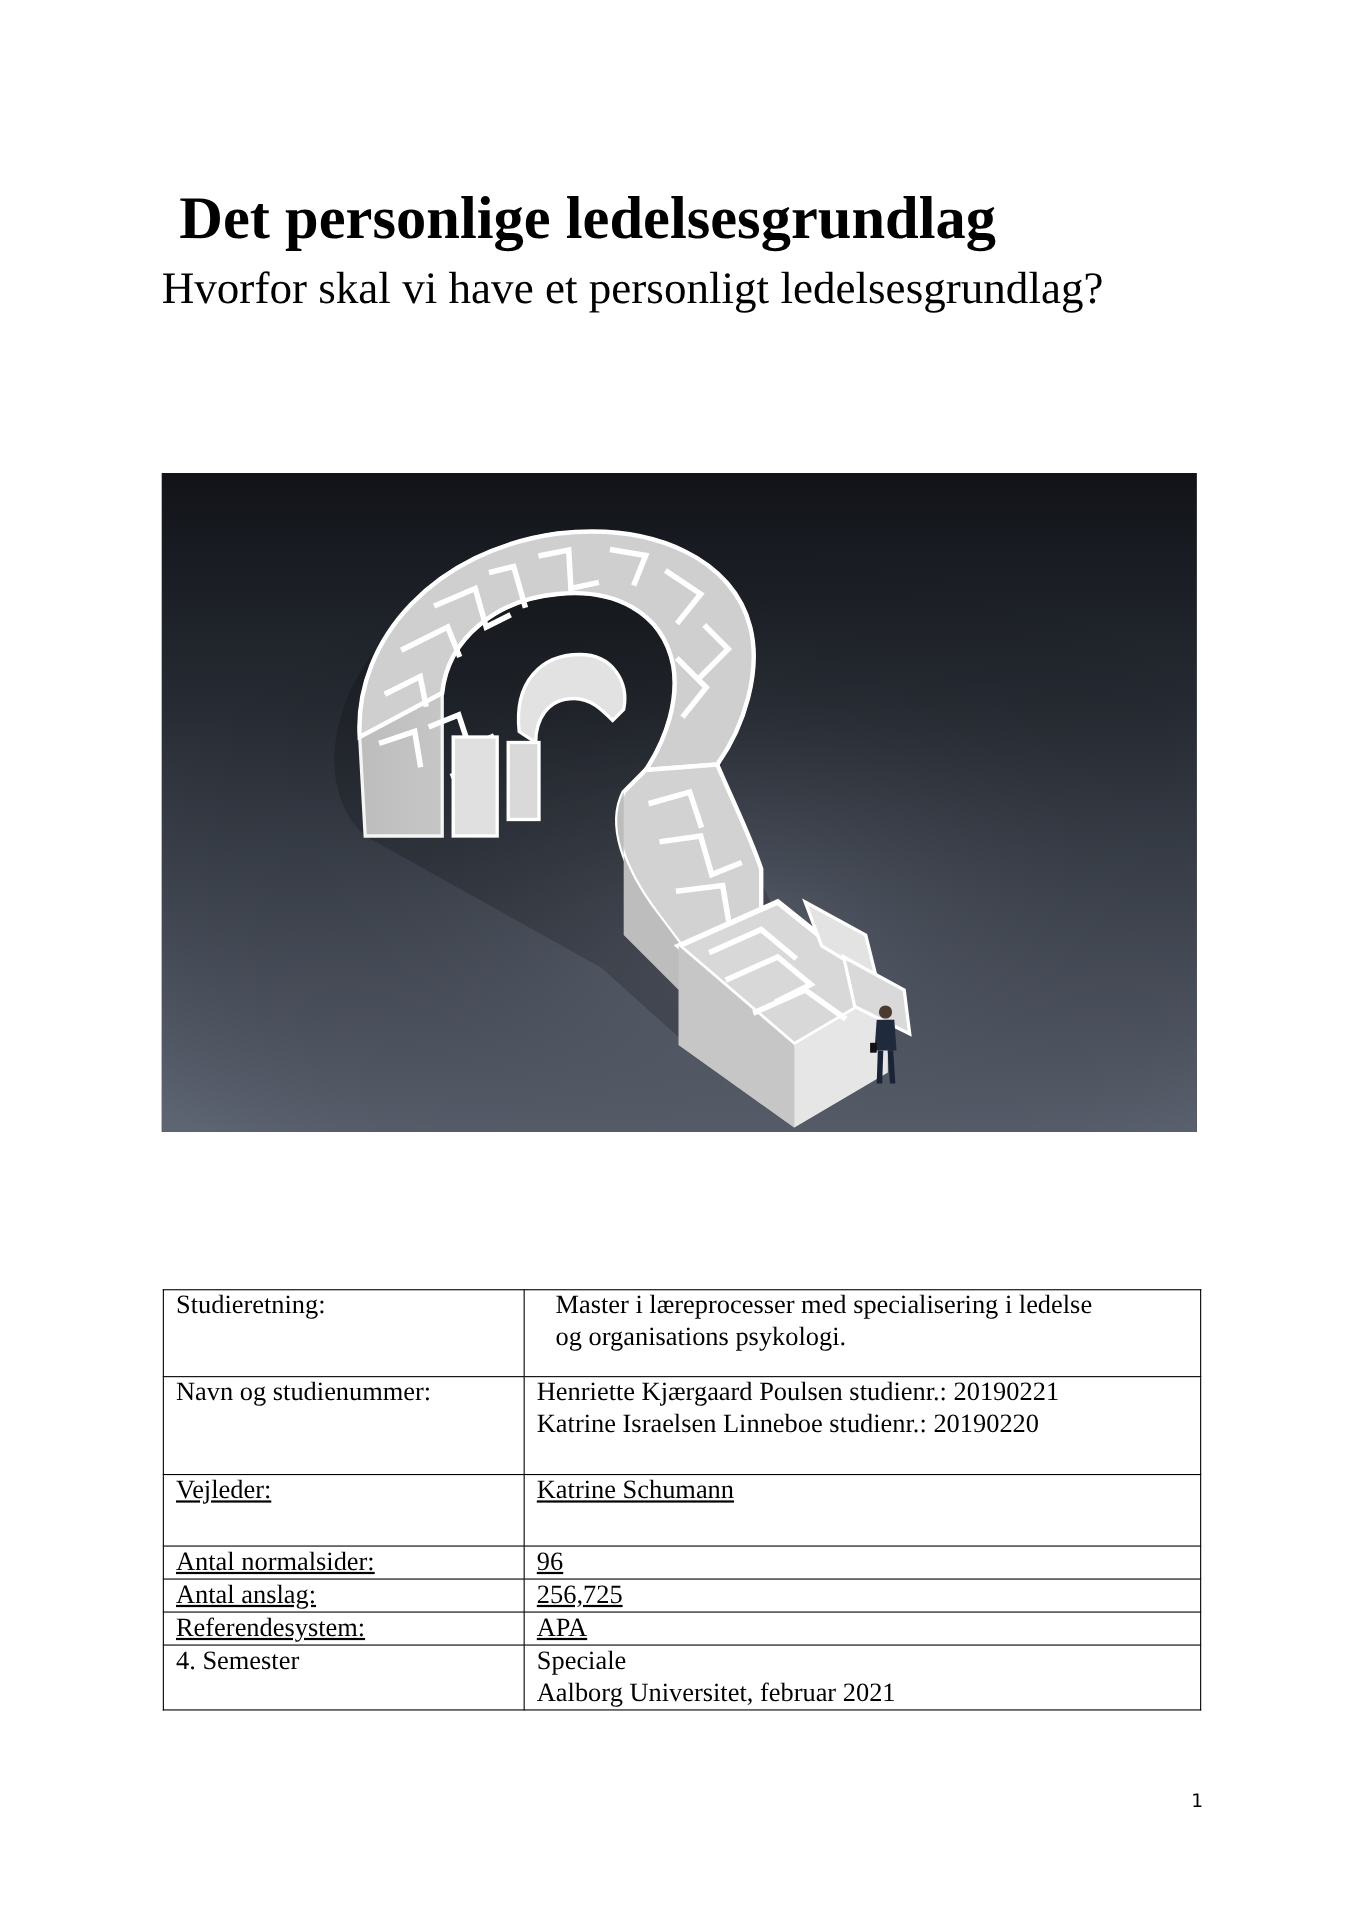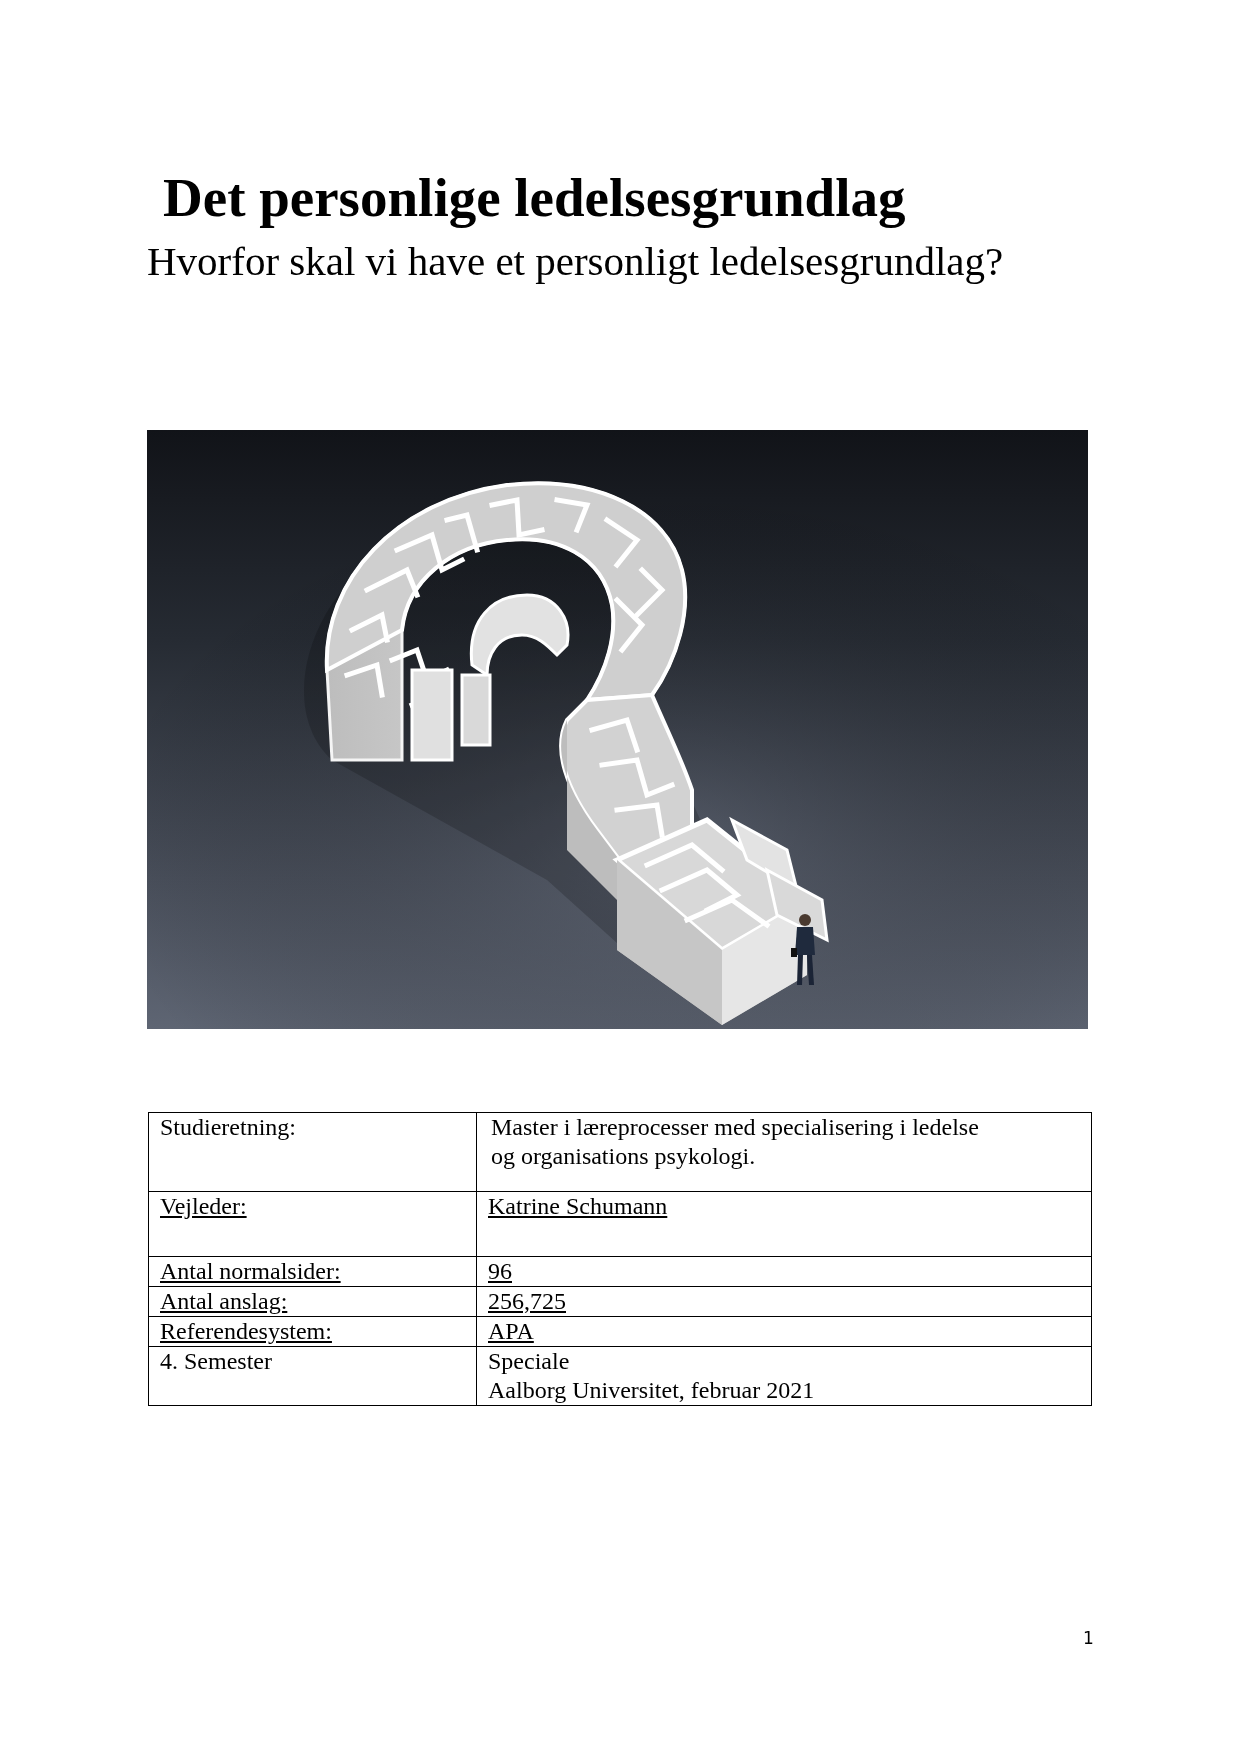--- a/index.html
+++ b/index.html
@@ -5,26 +5,26 @@
   html, body { margin: 0; padding: 0; background: #ffffff; }
   body { width: 1241px; height: 1754px; position: relative; overflow: hidden;
          font-family: "Liberation Serif", "DejaVu Serif", serif; color: #000; }
   .title { position: absolute; left: 147px; top: 150px; margin: 16px;
            font-size: 55px; font-weight: bold; line-height: 64px; white-space: nowrap; }
   .subtitle { position: absolute; left: 147px; top: 236px; margin: 0;
               font-size: 41px; font-weight: normal; line-height: 50px; white-space: nowrap; font-family: Liberation Serif, serif; }
   .cover-image { position: absolute; left: 147px; top: 430px; width: 941px; height: 599px;
                  overflow: hidden; background: #2a2f38; }
   .cover-image svg { display: block; width: 941px; height: 599px; }
-  .info-table { position: absolute; left: 148px; top: 1112px; width: 944px;
+  .info-table { position: absolute; left: 148px; top: 1172px; width: 944px;
                 border-collapse: collapse; font-size: 24px; line-height: 29px; }
   .info-table td { border: 1.5px solid #000; vertical-align: top; padding: 0 10px 0 11px; }
   .info-table td.label { width: 306px; }
   .info-table tr.r-study td { height: 78px; padding-top: 0; }
-  .info-table tr.r-study td.value { padding-left: 14px; }
+  .info-table tr.r-study td.value { padding-left: 28px; }
   .info-table tr.r-names td { height: 88px; }
   .info-table tr.r-advisor td { height: 64px; text-decoration: underline; }
   .info-table tr.r-small td { height: 29px; text-decoration: underline; }
   .info-table tr.r-semester td { height: 48px; }
   .info-table .line { display: block; }
   .page-number { position: absolute; left: 1083px; top: 1628px; font-family: "DejaVu Sans", sans-serif;
                  font-size: 17px; line-height: 20px; }
 </style>
 </head>
 <body>
@@ -112,20 +112,27 @@
 
 <table class="info-table">
   <tbody>
     <tr class="r-study">
       <td class="label">Studieretning:</td>
       <td class="value">
         <span class="line">Master i læreprocesser med specialisering i ledelse</span>
         <span class="line">og organisations psykologi.</span>
       </td>
     </tr>
+    <tr class="r-names">
+      <td class="label">Navn og studienummer:</td>
+      <td class="value">
+        <span class="line">Henriette Kjærgaard Poulsen studienr.: 20190221</span>
+        <span class="line">Katrine Israelsen Linneboe studienr.: 20190220</span>
+      </td>
+    </tr>
     <tr class="r-advisor">
       <td class="label">Vejleder:</td>
       <td class="value">Katrine Schumann</td>
     </tr>
     <tr class="r-small">
       <td class="label">Antal normalsider:</td>
       <td class="value">96</td>
     </tr>
     <tr class="r-small">
       <td class="label">Antal anslag:</td>

